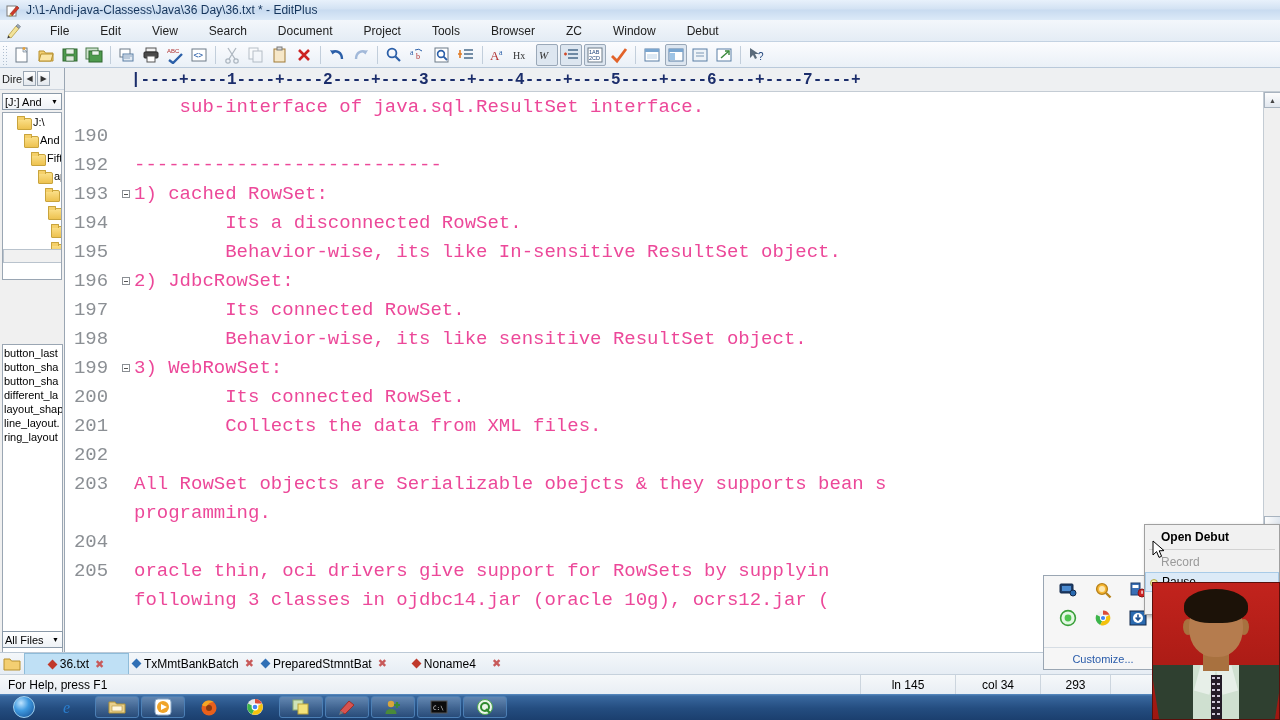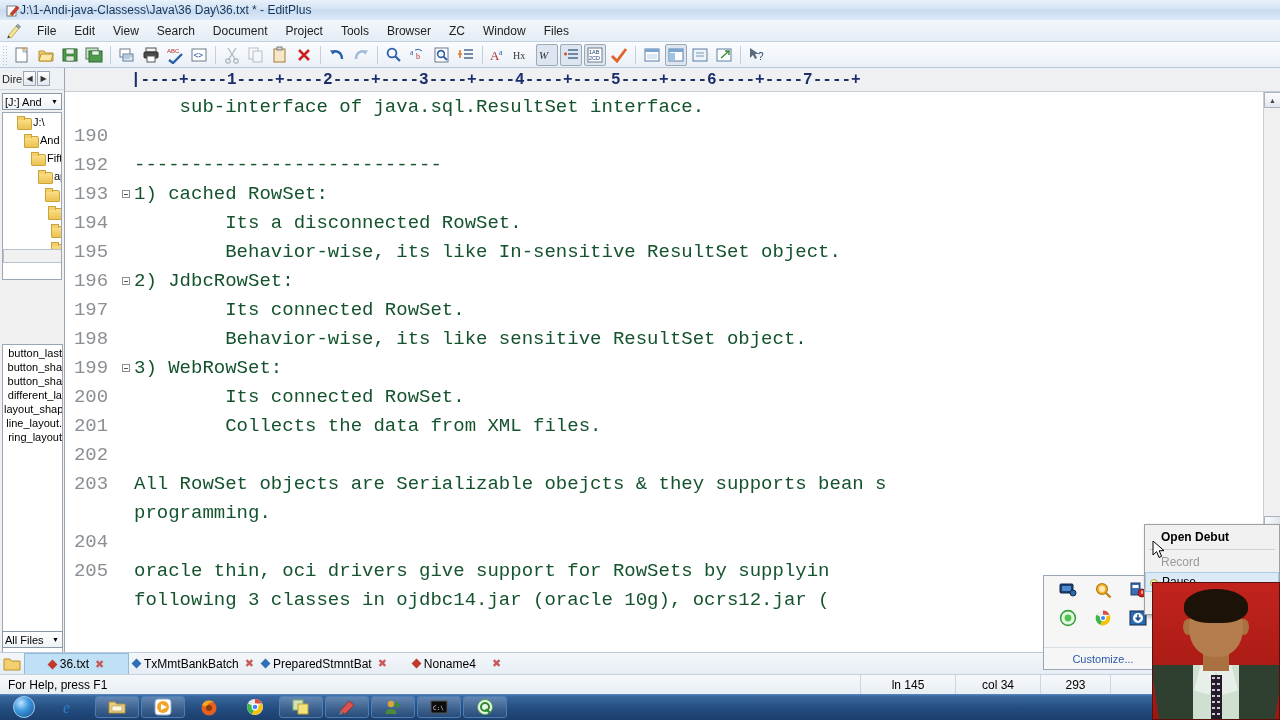--- a/index.html
+++ b/index.html
@@ -10,31 +10,31 @@
     font-size:12px; color:#000;
     background:#d7e3f0;
     position:relative;
   }
 
   
   #titlebar {
     position:absolute; left:0; top:0; width:1280px; height:21px;
     background:linear-gradient(to bottom,#e8f1fb 0%,#d3e2f3 45%,#c8dbf0 50%,#dceaf8 100%);
     border-bottom:1px solid #9cb7d4;
-    display:flex; align-items:center; padding-left:6px;
+    display:flex; align-items:center; gap:6px; padding-left:6px;
   }
   #titlebar .tb-icon { width:14px; height:14px; position:relative; flex:0 0 auto; }
   #titlebar .tb-text { font-size:12px; color:#15355c; white-space:nowrap; }
 
   
   #menubar {
     position:absolute; left:0; top:20px; width:1280px; height:22px;
     background:linear-gradient(to bottom,#f3f7fb,#e4ecf5);
     border-bottom:1px solid #c3d2e2;
-    display:flex; align-items:center; padding-left:4px; gap:4px;
+    display:flex; align-items:center; padding-left:4px; gap:17px;
   }
   #menubar .pencil { width:18px; height:18px; position:relative; margin-right:4px; }
   #menubar .mi {
     padding:2px 7px; font-size:12px; color:#222; cursor:default; white-space:nowrap;
   }
 
   
   #toolbar {
     position:absolute; left:0; top:42px; width:1280px; height:26px;
     background:linear-gradient(to bottom,#fbfcfe,#eaf0f7);
@@ -49,21 +49,21 @@
     display:flex; align-items:center; justify-content:center;
     font-size:11px; border:1px solid transparent; border-radius:2px;
     cursor:default;
   }
   .tbtn.sunken { border:1px solid #9aa8b8; background:#dde6f0; border-radius:2px; }
   .tsep { width:1px; height:18px; background:#c2cedb; margin:0 4px; }
 
   
   #leftpanel {
     position:absolute; left:0; top:68px; width:65px; height:584px;
-    background:#f0f0f0; border-right:1px solid #9aa6b3;text-align:right;
+    background:#f0f0f0; border-right:1px solid #9aa6b3;
   }
   #dirhdr { height:22px; display:flex; align-items:center; background:#eef1f4;
             border-bottom:1px solid #cdd5de; }
   #dirhdr .lbl { font-size:11px; padding-left:2px; color:#222; overflow:hidden; white-space:nowrap; }
   #dirhdr .navbtn { width:13px; height:15px; border:1px solid #9aa6b3; background:linear-gradient(to bottom,#fdfdfd,#e3e8ee);
             font-size:8px; display:flex; align-items:center; justify-content:center; margin-left:1px; color:#333;}
   #drivebox { margin:3px 2px 2px 2px; height:17px; border:1px solid #8a99a8;
       background:linear-gradient(to bottom,#ffffff,#eef2f6);
       display:flex; align-items:center; font-size:11px; padding-left:2px; white-space:nowrap; overflow:hidden;}
   #drivebox .arrow { margin-left:auto; margin-right:3px; font-size:7px; }
@@ -94,21 +94,21 @@
      font-family:"Liberation Mono", monospace; font-size:16px; color:#1b2d6b;
      white-space:pre; letter-spacing:0px; padding-left:66px; line-height:24px; font-weight:bold;}
   #gutterline { position:absolute; left:65px; top:24px; width:1px; height:560px; background:#c8ced5; }
   #editor { position:absolute; left:0; top:24px; width:1198px; height:560px; overflow:hidden; background:#fff;}
   .eline { display:flex; height:29px; align-items:center; font-family:"Liberation Mono", monospace; }
   .lnum { width:56px; text-align:center; padding-right:4px; color:#8b8f94; font-size:19px;
           font-family:"Liberation Mono", monospace; flex:0 0 auto; }
   .fold { width:9px; flex:0 0 auto; display:flex; align-items:center; justify-content:center; }
   .foldbox { width:8px; height:8px; border:1px solid #8b8f94; background:#fff; position:relative;}
   .foldbox:before { content:""; position:absolute; left:1px; top:3px; width:4px; height:1px; background:#555;}
-  .etext { font-family:"Liberation Mono", monospace; font-size:19px; color:#14532d;
+  .etext { font-family:"Liberation Mono", monospace; font-size:19px; color:#ec4899;
            white-space:pre; padding-left:4px; }
   #vscroll { position:absolute; right:0; top:24px; width:17px; height:560px;
      background:#f0f0f0; border-left:1px solid #c4ccd4; }
   #vscroll .vbtn { width:17px; height:16px; display:flex; align-items:center; justify-content:center; font-size:7px;
      border:1px solid #a8b3bf; background:linear-gradient(to bottom,#fdfdfd,#e2e8ef); color:#444;}
   #vscroll .vthumb { position:absolute; left:0; top:424px; width:17px; height:26px;
      border:1px solid #a8b3bf; background:linear-gradient(to right,#fdfdfd,#dfe6ee); }
 
   
   #tabbar { position:absolute; left:0; top:652px; width:1280px; height:22px;
@@ -211,21 +211,21 @@
   <span class="mi">File</span>
   <span class="mi">Edit</span>
   <span class="mi">View</span>
   <span class="mi">Search</span>
   <span class="mi">Document</span>
   <span class="mi">Project</span>
   <span class="mi">Tools</span>
   <span class="mi">Browser</span>
   <span class="mi">ZC</span>
   <span class="mi">Window</span>
-  <span class="mi">Files</span>
+  <span class="mi">Debut</span>
 </div>
 
 <div id="toolbar">
   <span class="grip"></span>
 
   <span class="tbtn">
     <svg width="18" height="18" viewBox="0 0 18 18">
         <rect x="3" y="2" width="11" height="14" fill="#fff" stroke="#6d7b88"></rect>
         <path d="M10 2 L14 6 L10 6 Z" fill="#dbe6f0" stroke="#6d7b88" stroke-width="0.6"></path>
         <path d="M11 1 v3 M9.5 2.5 h3" stroke="#e8a23a" stroke-width="1.4"></path>

